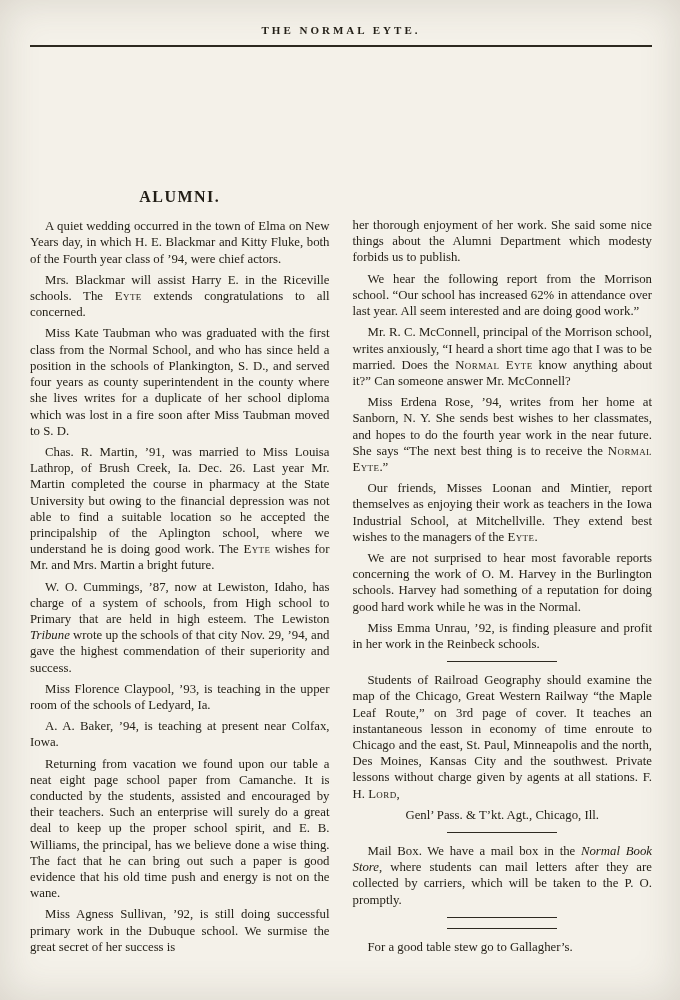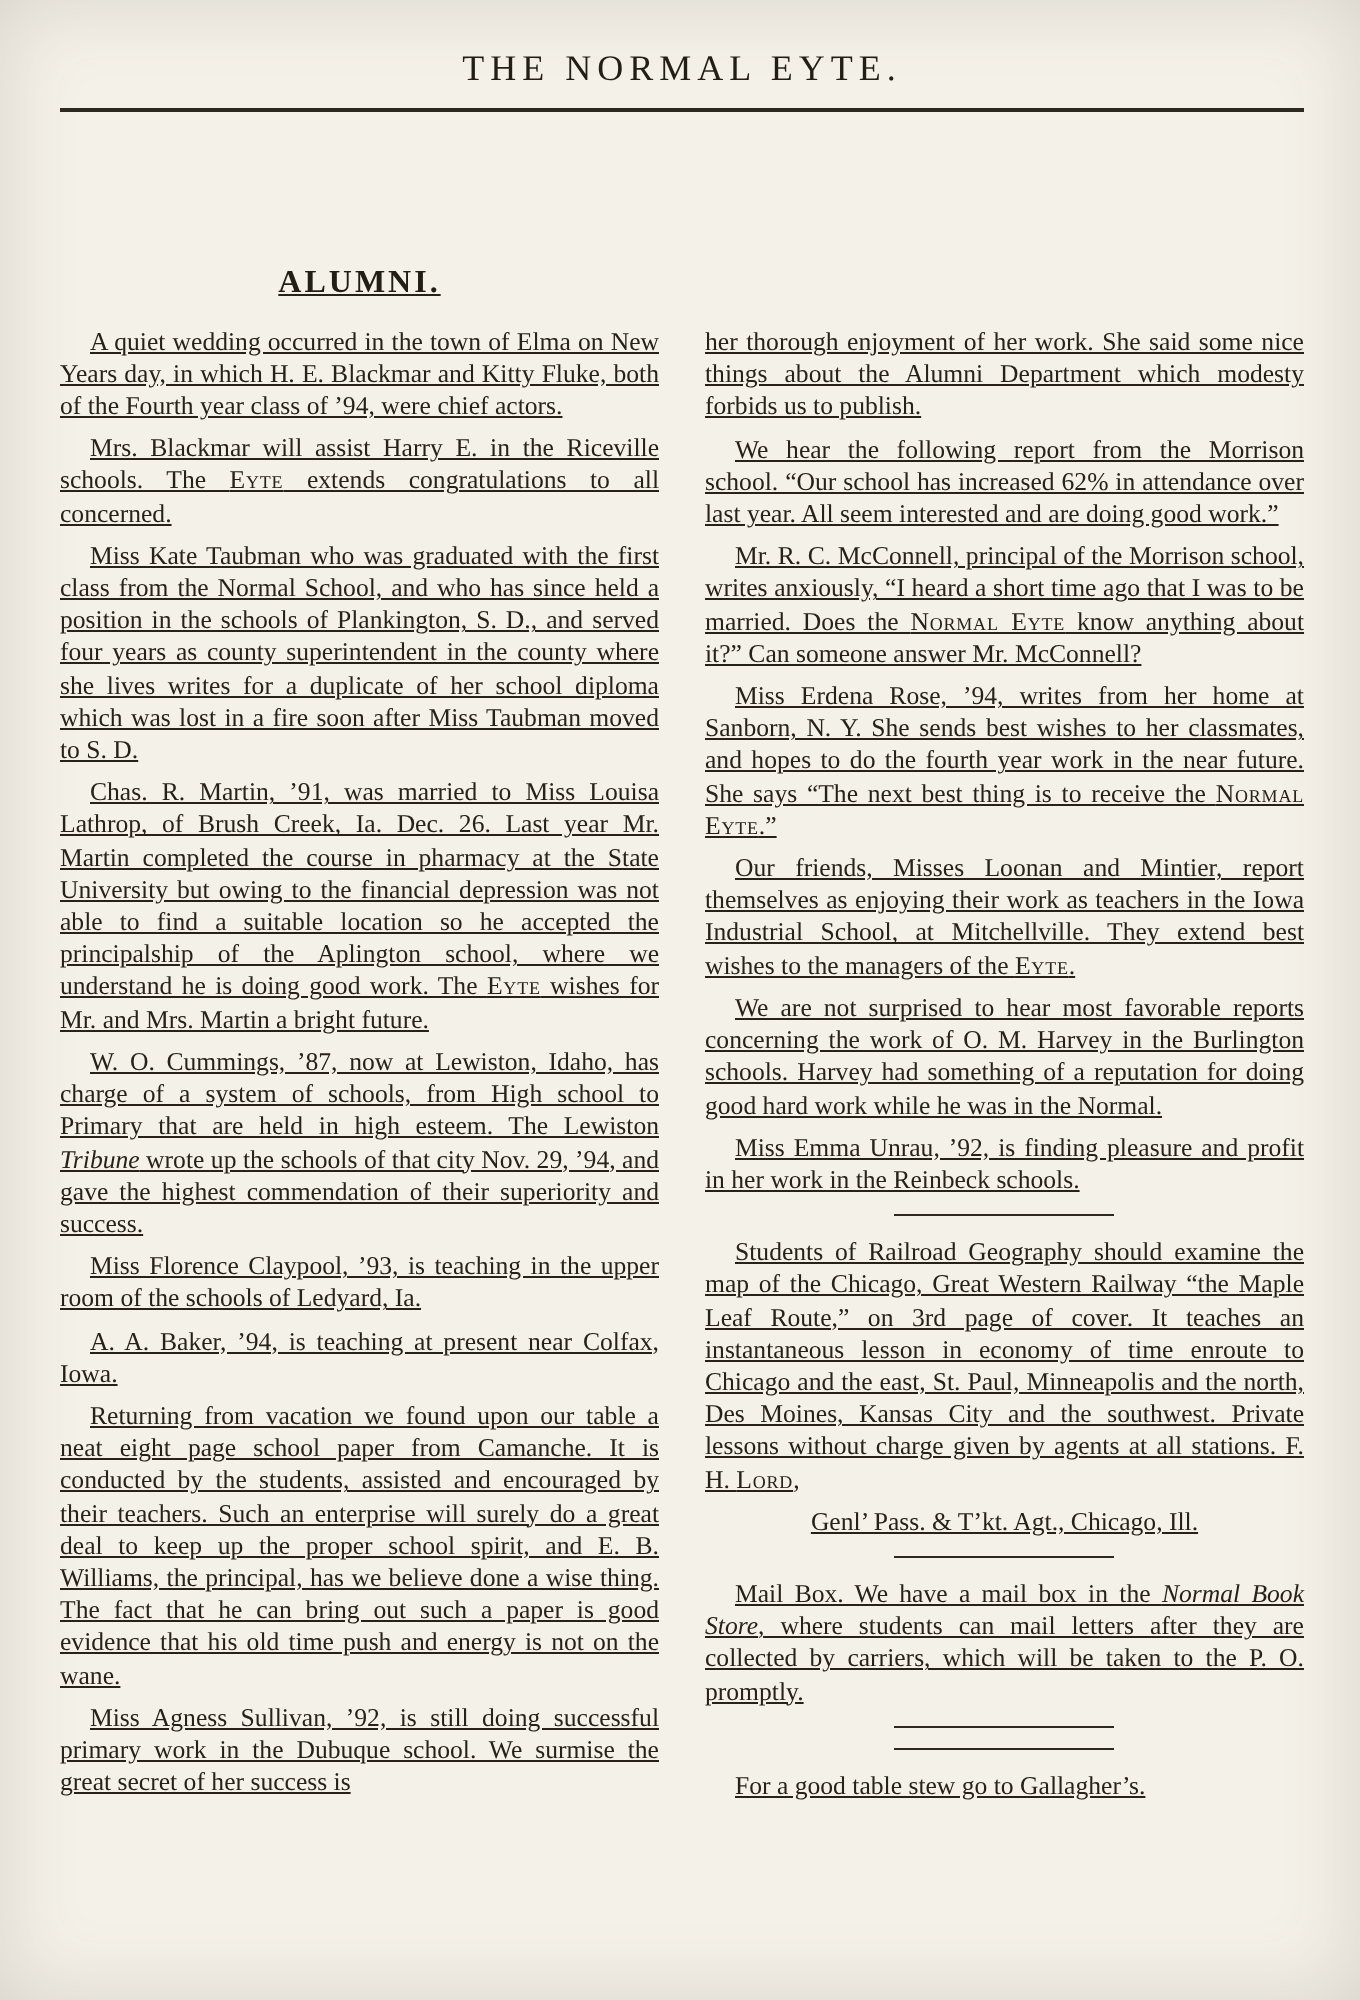--- a/index.html
+++ b/index.html
@@ -7,36 +7,35 @@
   body {
     background: #f4f1e9;
     font-family: "Liberation Serif", serif;
     color: #262219;
     overflow: hidden;
     box-shadow: inset 0 0 40px rgba(90,80,60,0.18);
   }
   .page { padding: 24px 28px 0 30px; }
   .masthead {
     text-align: center;
-    font-weight: normal;
-    font-size: 18px;
+    font-weight: bold;
+    font-size: 11px;
     letter-spacing: 3px;
     color: #221e16;
   }
   .header-rule {
     border: 0;
     border-top: 2px solid #2d2920;
     margin-top: 9px;
   }
   .columns {
     display: flex;
-    align-items: center;
+    align-items: flex-end;
     min-height: 905px;
     margin-top: 8px;
-    text-decoration: underline;
   }
   .col { width: 50%; }
   .col-left  { padding-right: 11px; }
   .col-right { padding-left: 11px; margin-top: 36px; }
   .column-divider {
     width: 1px;
     background: #2d2920;
     flex: 0 0 1px;
   }
   .alumni-heading {

